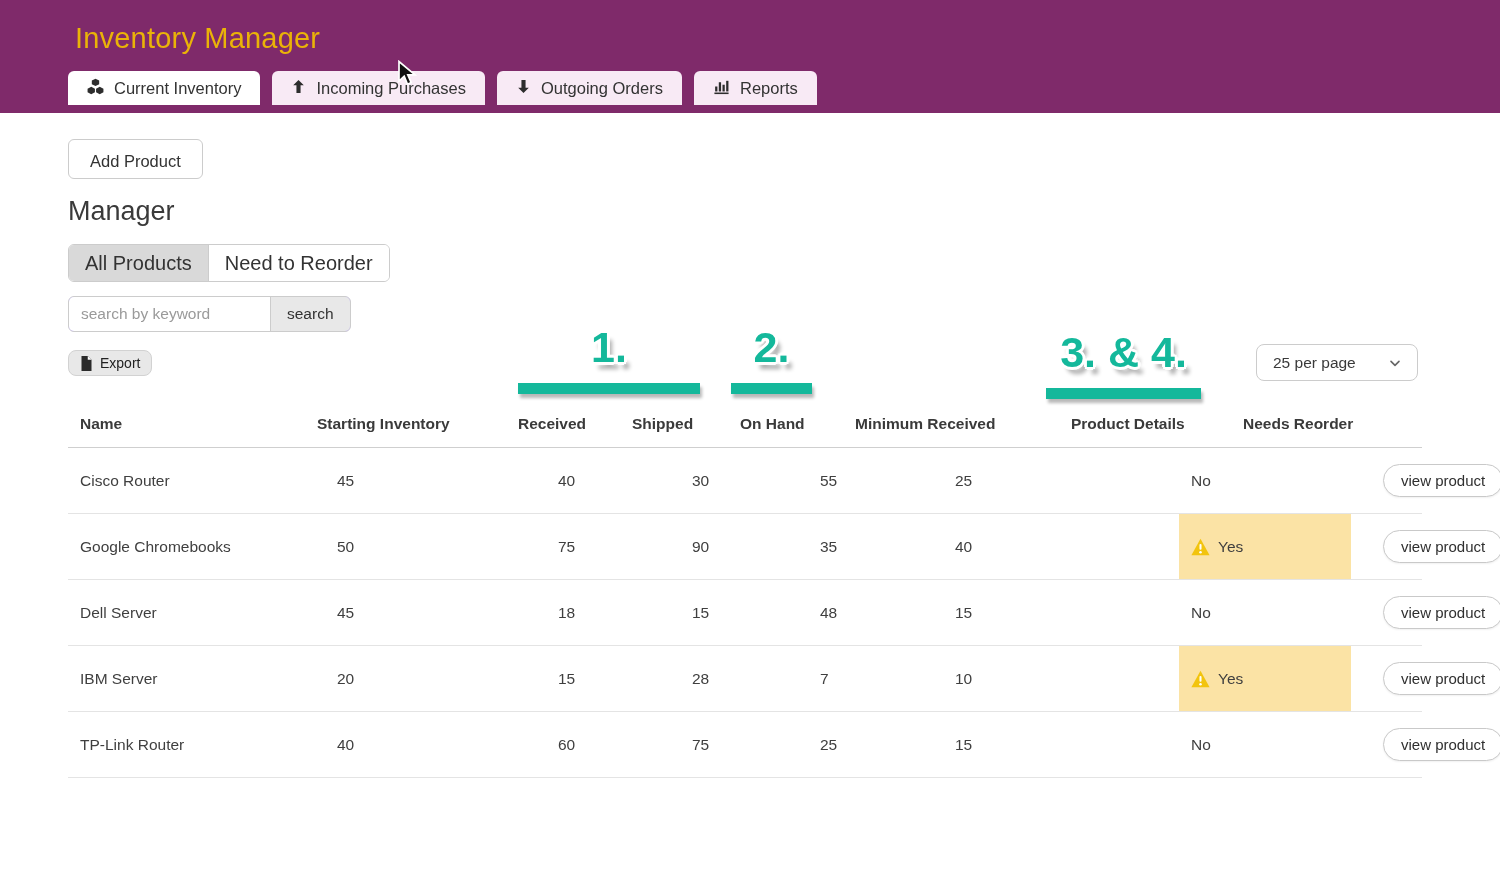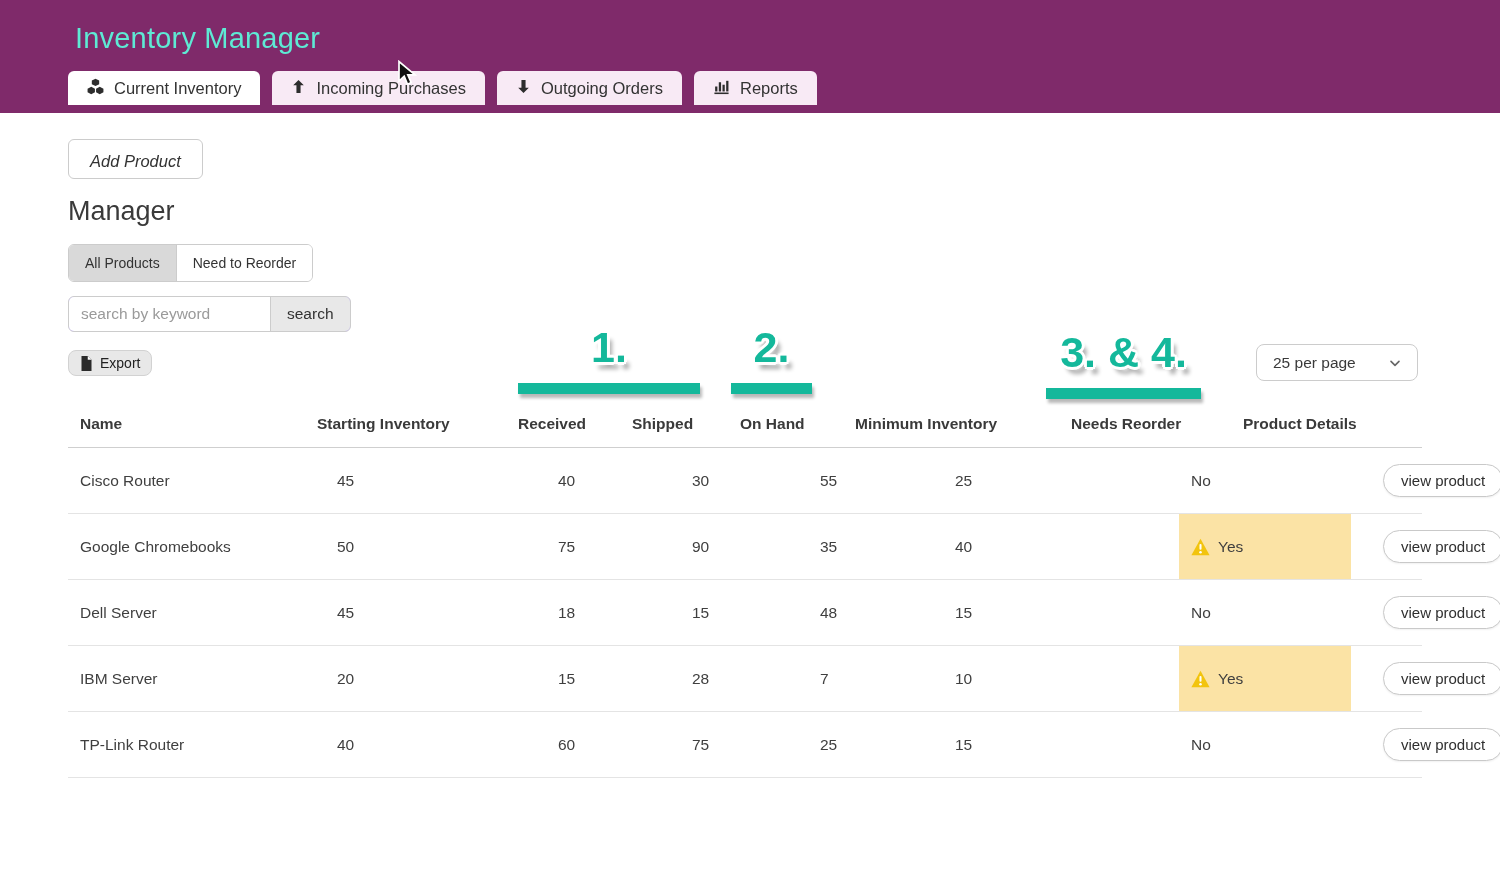--- a/index.html
+++ b/index.html
@@ -14,42 +14,42 @@
     --text:#3d3d3d;
   }
   *{box-sizing:border-box;margin:0;padding:0;}
   html,body{width:1500px;height:894px;overflow:hidden;}
   body{
     font-family:"Liberation Sans","DejaVu Sans",sans-serif;
     background:#ffffff;color:var(--text);position:relative;
   }
   
   .header{position:absolute;left:0;top:0;width:1500px;height:113px;background:var(--brand);}
-  .app-title{color:#5eead4;font-size:29px;font-weight:400;padding:22px 0 0 75px;letter-spacing:.2px;}
+  .app-title{color:#eab308;font-size:29px;font-weight:400;padding:22px 0 0 75px;letter-spacing:.2px;}
   .tabs{position:absolute;left:68px;bottom:8px;display:flex;gap:12px;border-radius:12px;}
   .tab{
     display:flex;align-items:center;gap:10px;height:34px;padding:0 19px;
     background:var(--tab-inactive);border-radius:6px 6px 0 0;
     font-size:16.5px;color:#333;cursor:default;white-space:nowrap;
   }
   .tab.active{background:#ffffff;}
   .tab svg{flex:0 0 auto;}
   
   .add-product{
     position:absolute;left:68px;top:139px;height:40px;padding:12px 21px;
     background:#fff;border:1px solid var(--border);border-radius:6px;
-    font-size:16.5px;color:#333;font-family:inherit;font-style:italic;
+    font-size:16.5px;color:#333;font-family:inherit;
   }
   .page-title{position:absolute;left:68px;top:196px;font-size:27px;font-weight:400;color:#3a3a3a;}
   .segmented{
     position:absolute;left:68px;top:244px;display:flex;height:38px;
     border:1px solid var(--border);border-radius:6px;overflow:hidden;background:#fff;
   }
   .segment{
-    display:flex;align-items:center;padding:0 16px;font-size:14px;color:#333;
+    display:flex;align-items:center;padding:0 16px;font-size:20px;color:#333;
     background:#fff;border:none;font-family:inherit;
   }
   .segment.selected{background:var(--seg-active);}
   .segment + .segment{border-left:1px solid var(--border);}
   .search-group{
     position:absolute;left:68px;top:296px;display:flex;height:36px;
     border:1px solid var(--border);border-radius:6px;overflow:hidden;background:#c4b5fd;
   }
   .search-input{
     width:201px;border:none;outline:none;padding:0 12px;font-size:15.5px;
@@ -207,23 +207,23 @@
   <div class="bar"></div>
 </div>
 
 <div class="table">
   <div class="thead">
     <div class="th">Name</div>
     <div class="th">Starting Inventory</div>
     <div class="th">Received</div>
     <div class="th">Shipped</div>
     <div class="th">On Hand</div>
-    <div class="th">Minimum Inventory</div>
+    <div class="th">Minimum Received</div>
+    <div class="th">Product Details</div>
     <div class="th">Needs Reorder</div>
-    <div class="th">Product Details</div>
   </div>
   <div id="table-body">
   <div class="trow">
     <div class="td">Cisco Router</div>
     <div class="td">45</div>
     <div class="td">40</div>
     <div class="td">30</div>
     <div class="td">55</div>
     <div class="td">25</div>
     <div class="td reorder">

